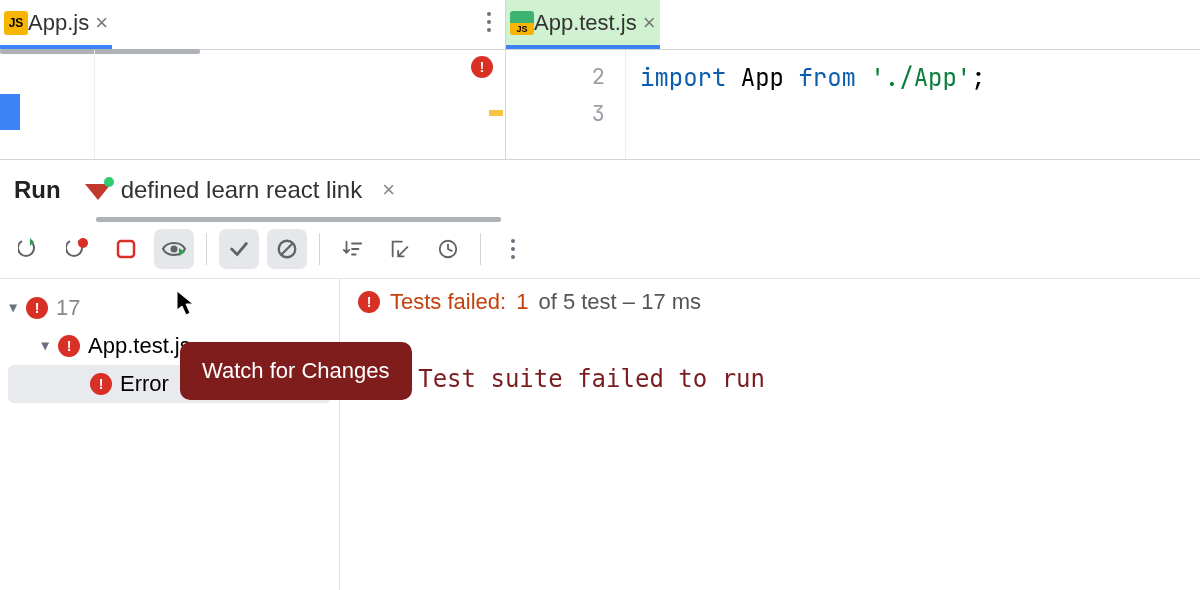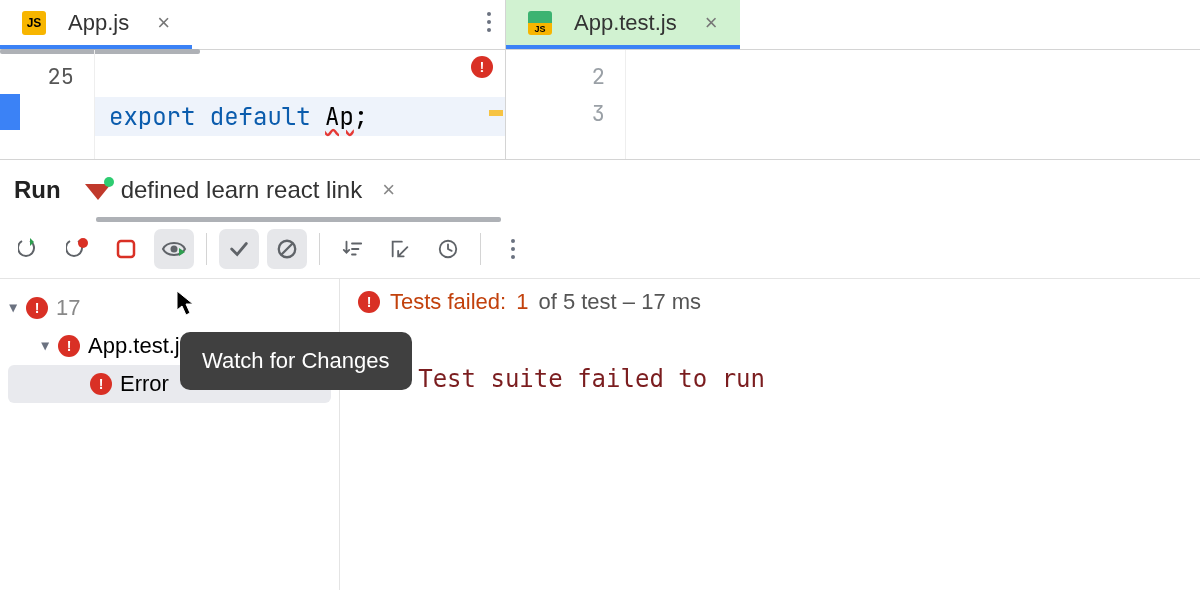--- a/index.html
+++ b/index.html
@@ -30,22 +30,22 @@
 .tabbar {
   display: flex;
   align-items: center;
   height: 50px;
   border-bottom: 1px solid #d4d4d4;
   position: relative;
 }
 .tab {
   display: flex;
   align-items: center;
-  gap: 22px;
-  padding: 0 22px;
+  gap: 0;
+  padding: 0 4px;
   height: 100%;
   font-size: 22px;
   color: #333;
   cursor: pointer;
   position: relative;
 }
 .tab-active-left { border-bottom: 4px solid #3b82f6; }
 .tab-active-right { background: #d1f2d1; border-bottom: 4px solid #3b82f6; }
 .tab .close-x {
   font-size: 22px;
@@ -214,22 +214,22 @@
 .tests-failed-line { display:flex; align-items:center; gap:10px; color:#555; }
 .tests-failed-line .red { color:#c2410c; }
 .out-mono { font-family: Menlo, Consolas, monospace; font-size:24px; margin-top:46px; }
 .out-mono .bullet { color:#000; font-size:28px; }
 .out-mono .darkred { color:#7b1d1f; }
 .out-mono .err-detail { color:#7b1d1f; margin-top:44px; margin-left:0; }
 
 
 .tooltip {
   position: absolute;
-  left: 180px; top: 332px;
-  background: #404040; color:#fff;
+  left: 180px; top: 342px;
+  background: #7f1d1d; color:#fff;
   padding: 16px 22px;
   border-radius: 10px;
   font-size: 22px;
   z-index: 50;
 }
 .cursor {
   position:absolute; left:176px; top:290px; z-index:60;
   font-size: 24px; color:#000;
 }
 
@@ -250,25 +250,20 @@
       <div class="kebab">
           <span></span>
           <span></span>
           <span></span>
         </div>
       <div class="scroll-indicator"></div>
     </div>
     <div class="code-area mono">
       <div class="gutter">
         <div class="caret-line-marker"></div>
-        <div class="current">25</div>
-      </div>
-      <div class="code-lines">
-        <div class="code-line"> </div>
-        <div class="code-line line-highlight"><span class="kw">export</span> <span class="kw">default</span> <span class="err-underline">Ap</span><span>;</span></div>
       </div>
       <div class="error-gutter-icon">!</div>
       <div class="right-marker-strip">
         <div class="mark mark-yellow"></div>
 
       </div>
     </div>
   </div>
 
   <div class="editor-pane editor-right">
@@ -280,20 +275,24 @@
           </span>
         <span>App.test.js</span>
         <span class="close-x">×</span>
       </div>
     </div>
     <div class="code-area mono">
       <div class="gutter" style="width:120px;">
         <div>2</div>
         <div>3</div>
       </div>
+      <div class="code-lines">
+        <div class="code-line"><span class="kw">import</span> <span>App</span> <span class="kw">from</span> <span class="str">'./App'</span><span>;</span></div>
+        <div class="code-line"> </div>
+      </div>
     </div>
   </div>
 </div>
 
 <div class="run-panel">
   <div class="run-header">
     <span class="run-label">Run</span>
     <div class="run-tab">
       <span class="jest-icon"></span>
       <span>defined learn react link</span>

